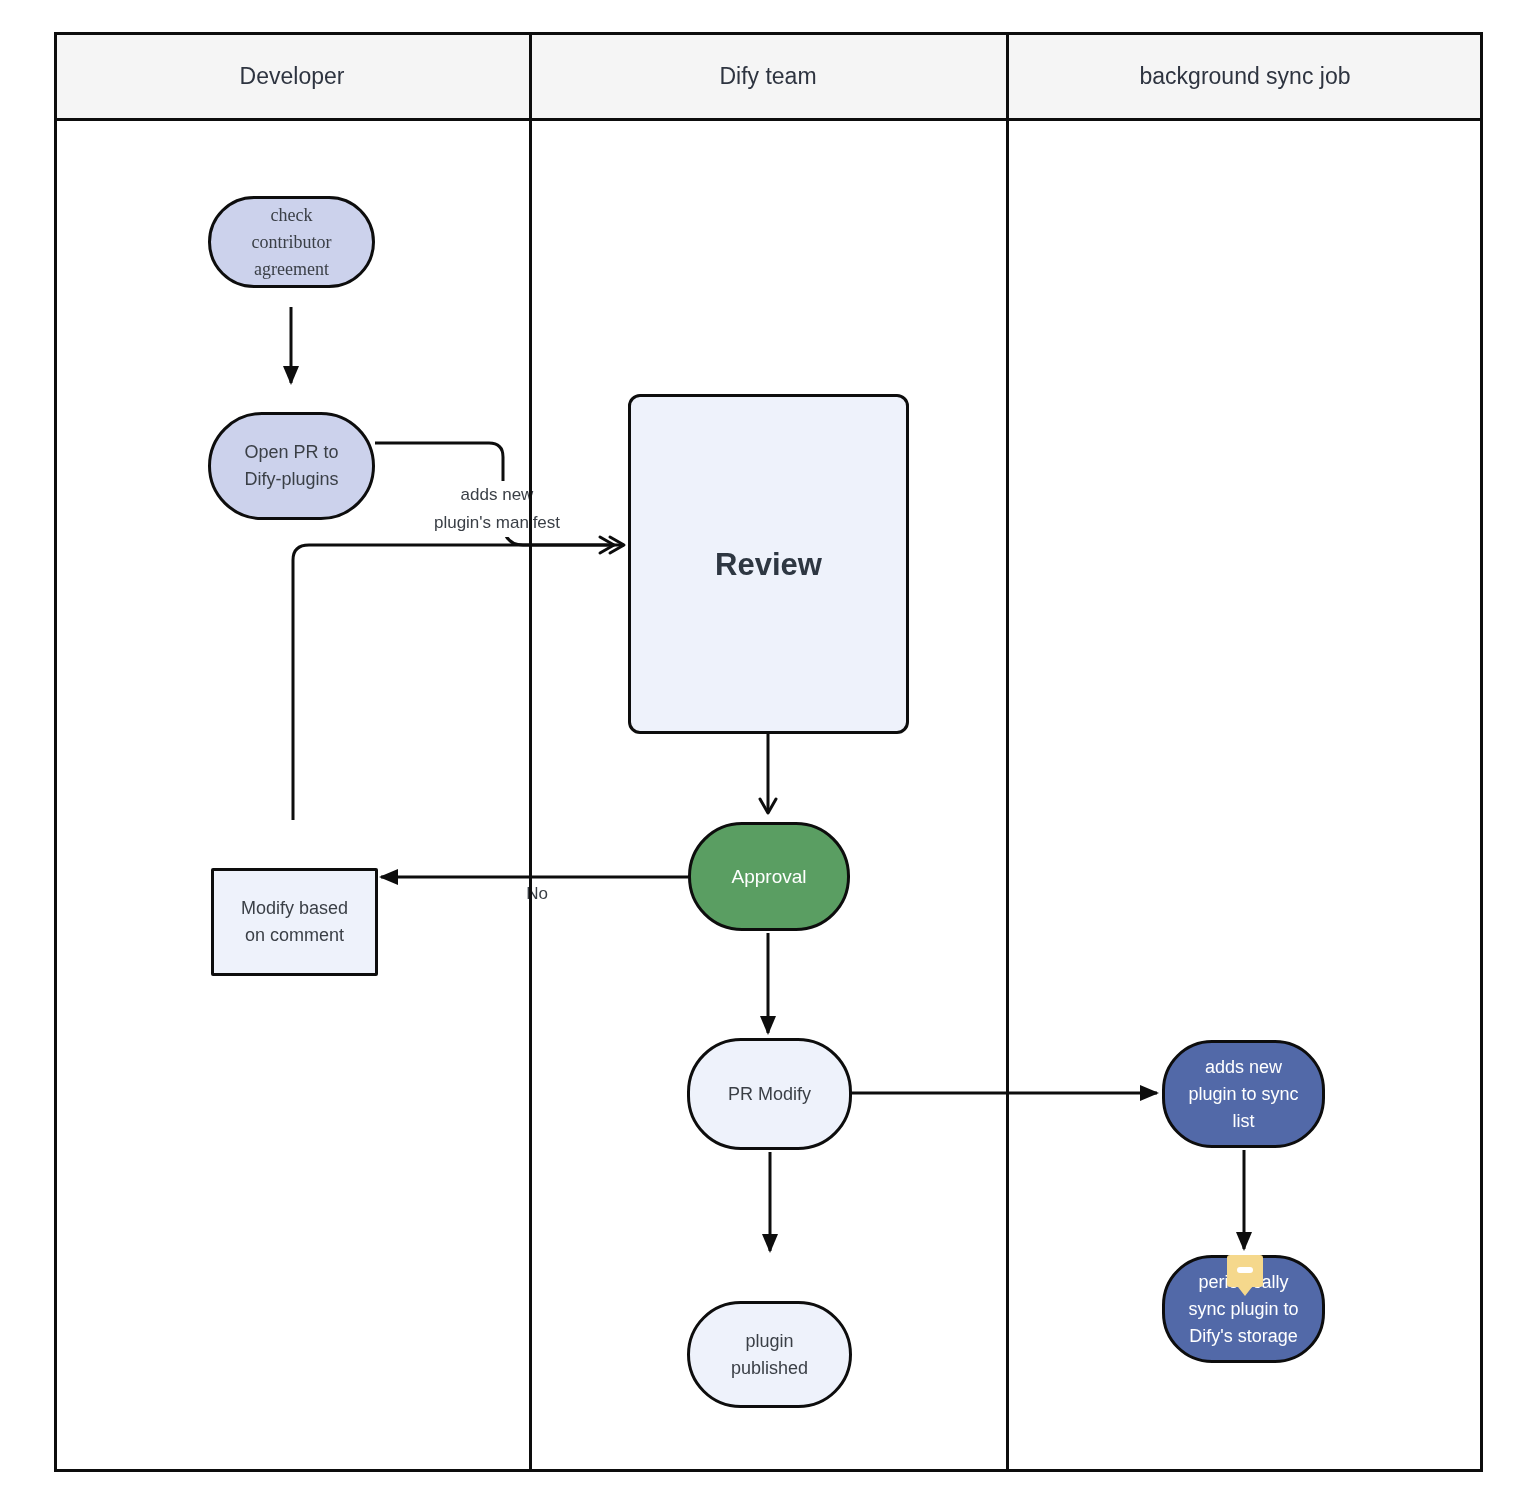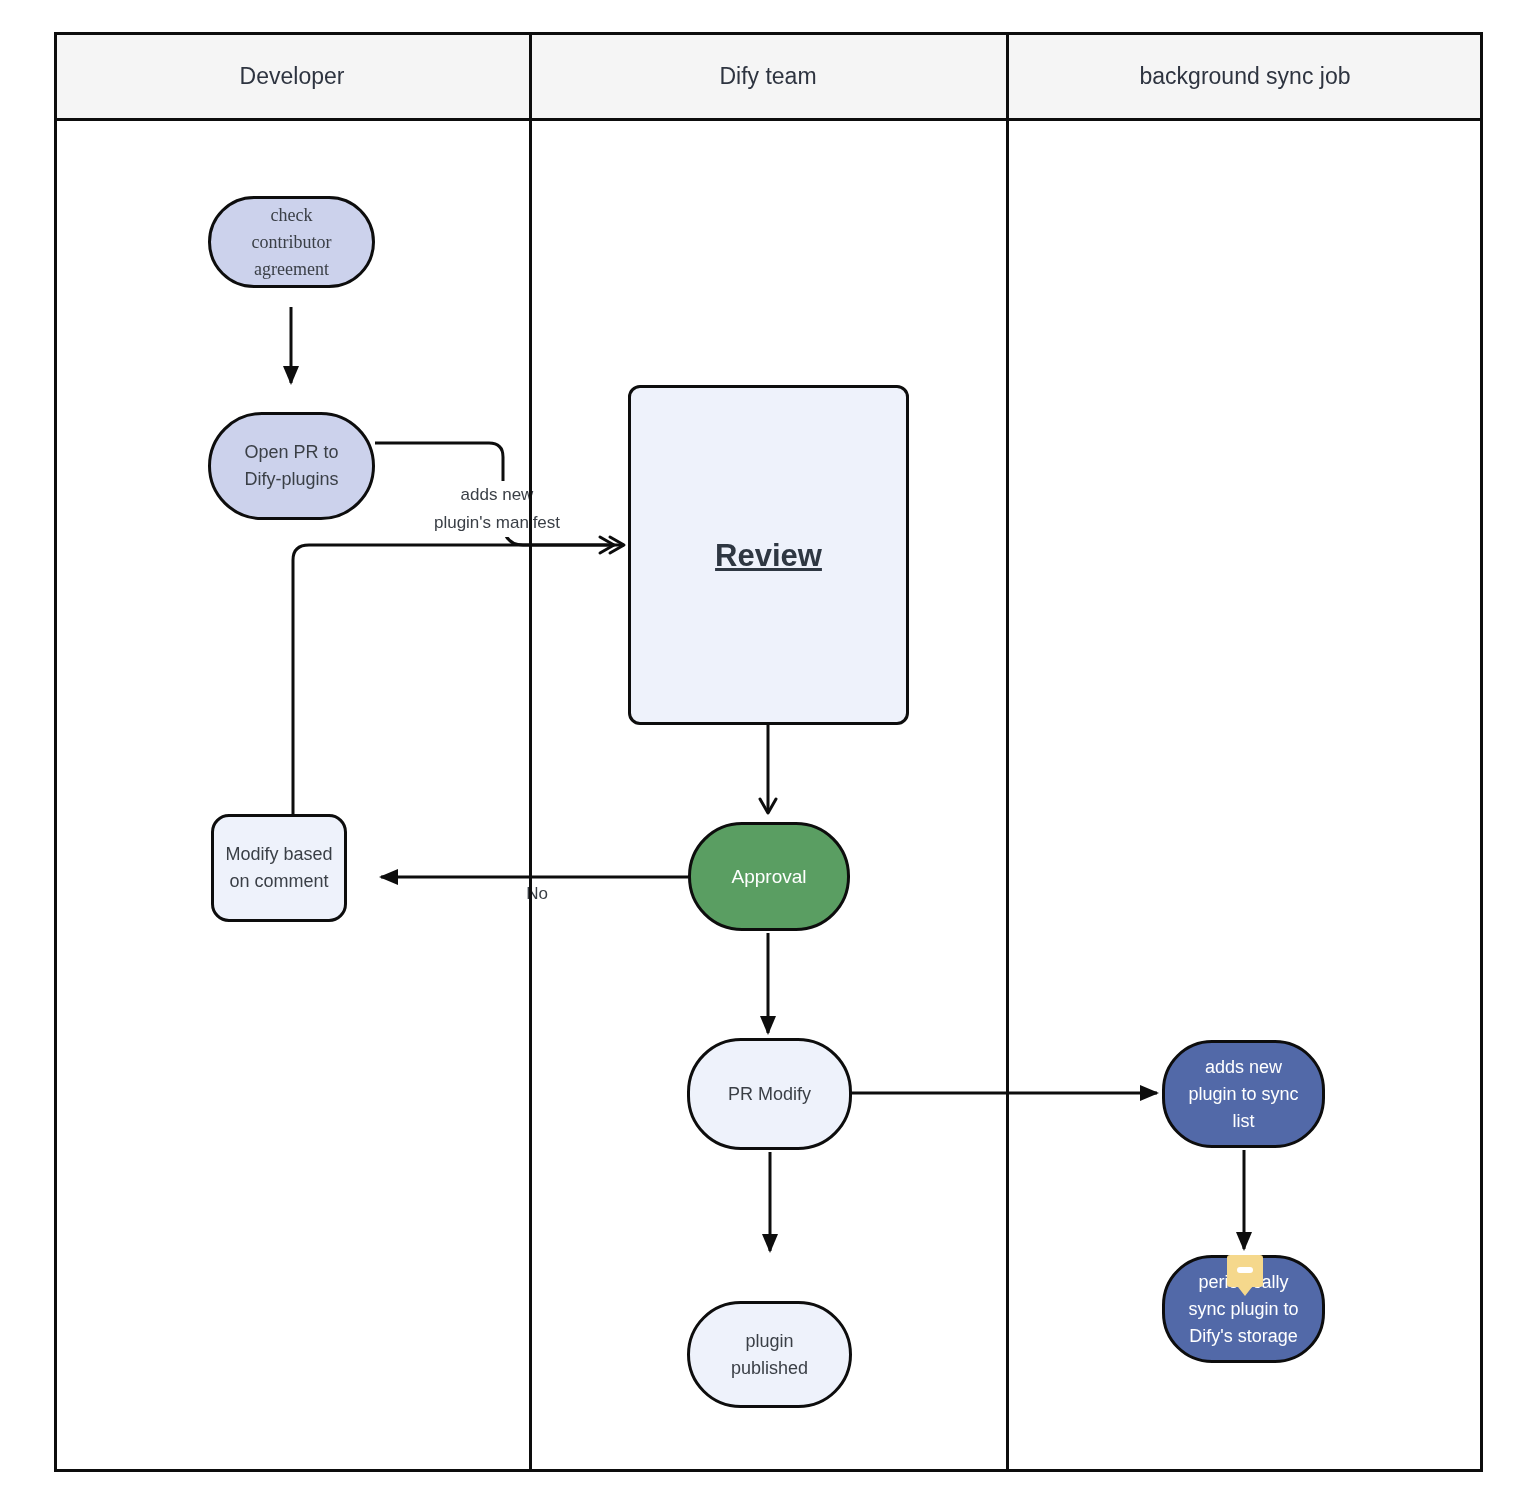--- a/index.html
+++ b/index.html
@@ -137,25 +137,25 @@
   <div class="edge-label" style="left:537px; top:877px;">No</div>
 
   <div class="node stadium fill-lavender" style="left:208px; top:196px; width:167px; height:92px;font-family:Liberation Serif, serif;">
     <span class="lbl" style="width:112px">check contributor agreement</span>
   </div>
 
   <div class="node stadium fill-lavender" style="left:208px; top:388px; width:167px; height:108px;margin-top:24px;">
     <span class="lbl" style="width:122px">Open PR to Dify-plugins</span>
   </div>
 
-  <div class="node fill-lightblue node-review" style="left:628px; top:385px; width:281px; height:340px;text-decoration:underline;">
+  <div class="node fill-lightblue node-review" style="left:628px; top:394px; width:281px; height:340px;">
     <span class="lbl">Review</span>
   </div>
 
-  <div class="node fill-lightblue" style="left:211px; top:814px; width:136px; height:108px; border-radius:18px;">
+  <div class="node fill-lightblue" style="left:211px; top:868px; width:167px; height:108px; border-radius:2px;">
     <span class="lbl" style="width:124px">Modify based on comment</span>
   </div>
 
   <div class="node stadium fill-green" style="left:688px; top:822px; width:162px; height:109px;text-align:center;">
     <span class="lbl">Approval</span>
   </div>
 
   <div class="node stadium fill-lightblue" style="left:687px; top:1038px; width:165px; height:112px;">
     <span class="lbl">PR Modify</span>
   </div>

